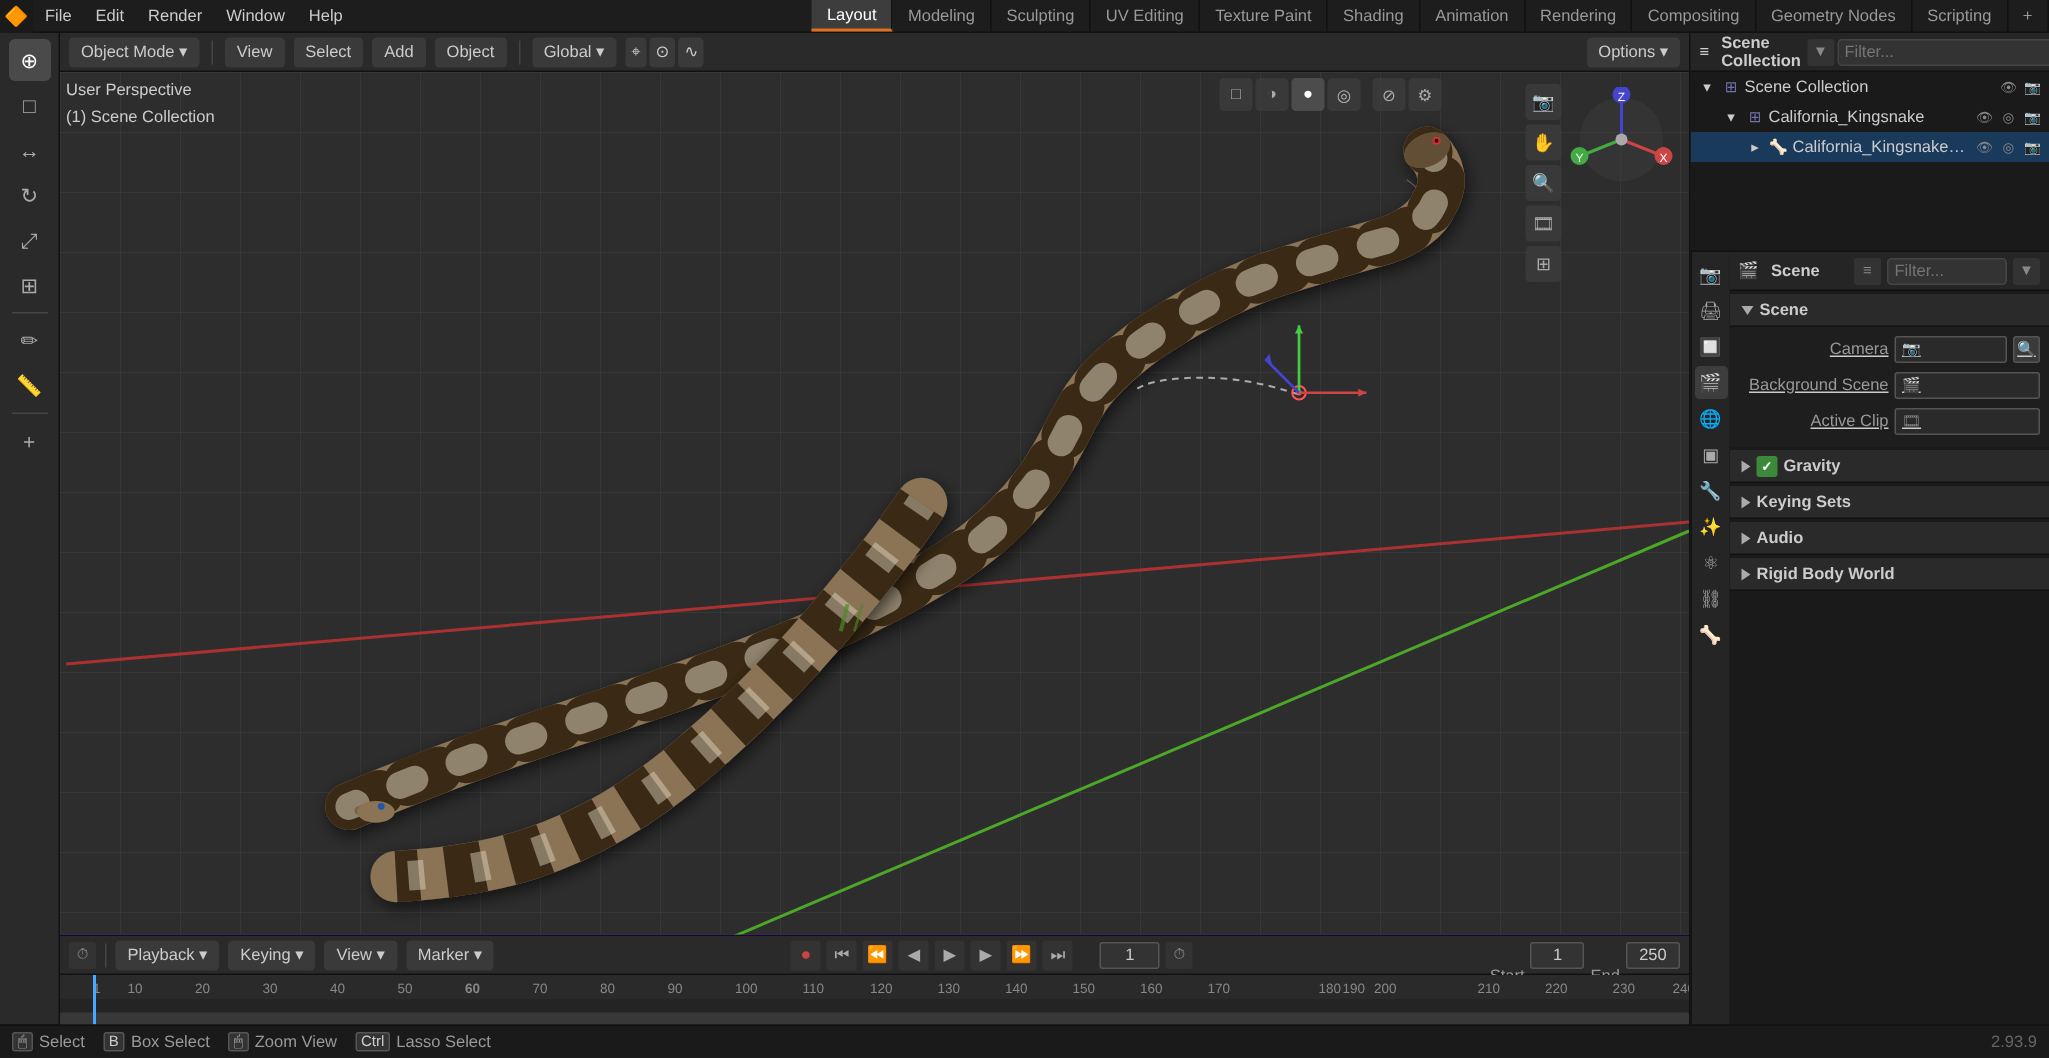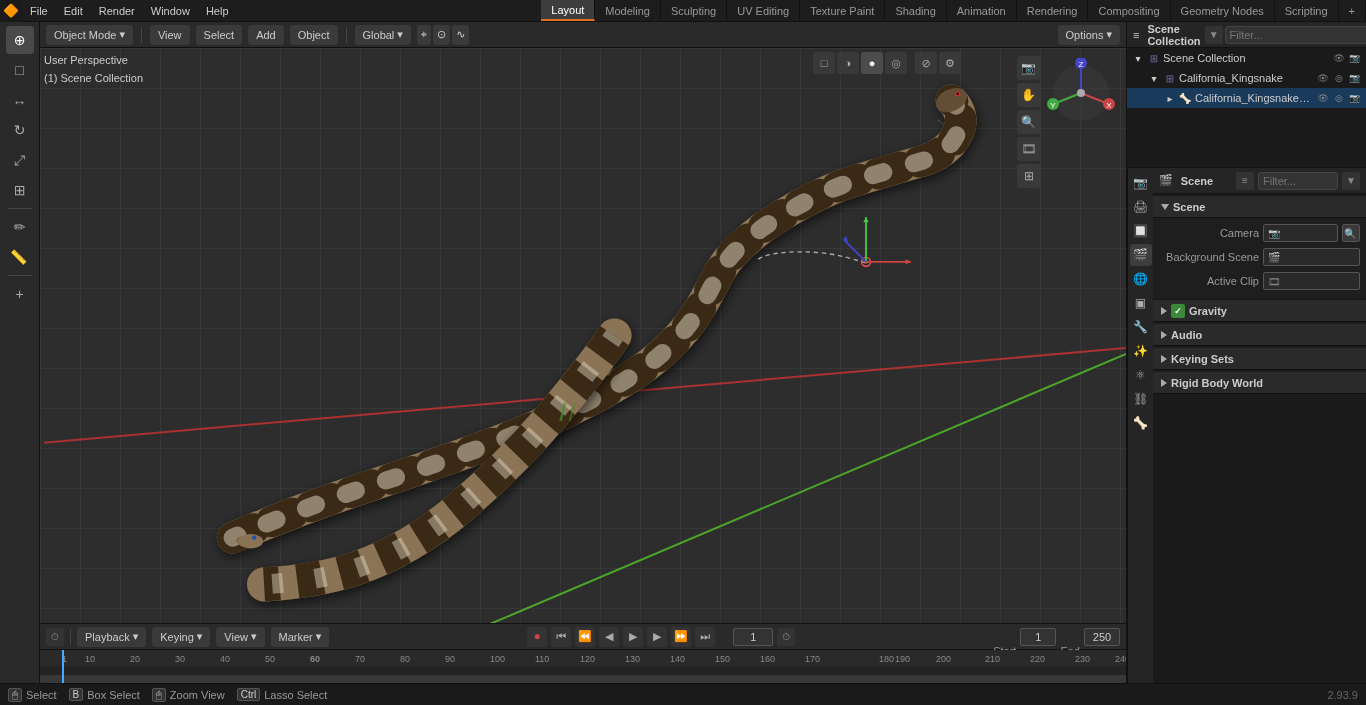--- a/index.html
+++ b/index.html
@@ -286,20 +286,21 @@
     .prop-section-content {
       padding: 4px 6px;
       background: #1e1e1e;
     }
     .prop-row {
       height: 22px;
       display: flex;
       align-items: center;
       gap: 4px;
       margin-bottom: 2px;
+      text-decoration: underline;
     }
     .prop-label {
       width: 100px;
       text-align: right;
       color: #999;
       font-size: 11px;
       flex-shrink: 0;
     }
     .prop-value {
       flex: 1;
@@ -719,21 +720,21 @@
             <span style="position:absolute;left:450px;bottom:2px;font-size:9px;color:#888;">100</span>
             <span style="position:absolute;left:495px;bottom:2px;font-size:9px;color:#888;">110</span>
             <span style="position:absolute;left:540px;bottom:2px;font-size:9px;color:#888;">120</span>
             <span style="position:absolute;left:585px;bottom:2px;font-size:9px;color:#888;">130</span>
             <span style="position:absolute;left:630px;bottom:2px;font-size:9px;color:#888;">140</span>
             <span style="position:absolute;left:675px;bottom:2px;font-size:9px;color:#888;">150</span>
             <span style="position:absolute;left:720px;bottom:2px;font-size:9px;color:#888;">160</span>
             <span style="position:absolute;left:765px;bottom:2px;font-size:9px;color:#888;">170</span>
             <span style="position:absolute;left:810px;bottom:2px;font-size:9px;color:#888;margin-left:29px;">180</span>
             <span style="position:absolute;left:855px;bottom:2px;font-size:9px;color:#888;">190</span>
-            <span style="position:absolute;left:896px;bottom:2px;font-size:9px;color:#888;">200</span>
+            <span style="position:absolute;left:876px;bottom:2px;font-size:9px;color:#888;">200</span>
             <span style="position:absolute;left:945px;bottom:2px;font-size:9px;color:#888;">210</span>
             <span style="position:absolute;left:990px;bottom:2px;font-size:9px;color:#888;">220</span>
             <span style="position:absolute;left:1035px;bottom:2px;font-size:9px;color:#888;">230</span>
             <span style="position:absolute;left:1075px;bottom:2px;font-size:9px;color:#888;">240</span>
 
           </div>
         </div>
 
         <div style="position:absolute;bottom:0;left:0;right:0;height:8px;background:#2a2a2a;">
           <div style="position:absolute;left:0;width:100%;height:100%;background:#383838;border-radius:2px;"></div>
@@ -860,28 +861,28 @@
             <div class="prop-section-header">
               <span class="tri-right"></span>
               <div class="prop-checkbox">✓</div>
               <span>Gravity</span>
             </div>
           </div>
 
           <div class="prop-section">
             <div class="prop-section-header">
               <span class="tri-right"></span>
-              <span>Audio</span>
+              <span>Keying Sets</span>
             </div>
           </div>
 
           <div class="prop-section">
             <div class="prop-section-header">
               <span class="tri-right"></span>
-              <span>Keying Sets</span>
+              <span>Audio</span>
             </div>
           </div>
 
           <div class="prop-section">
             <div class="prop-section-header">
               <span class="tri-right"></span>
               <span>Rigid Body World</span>
             </div>
           </div>
 

